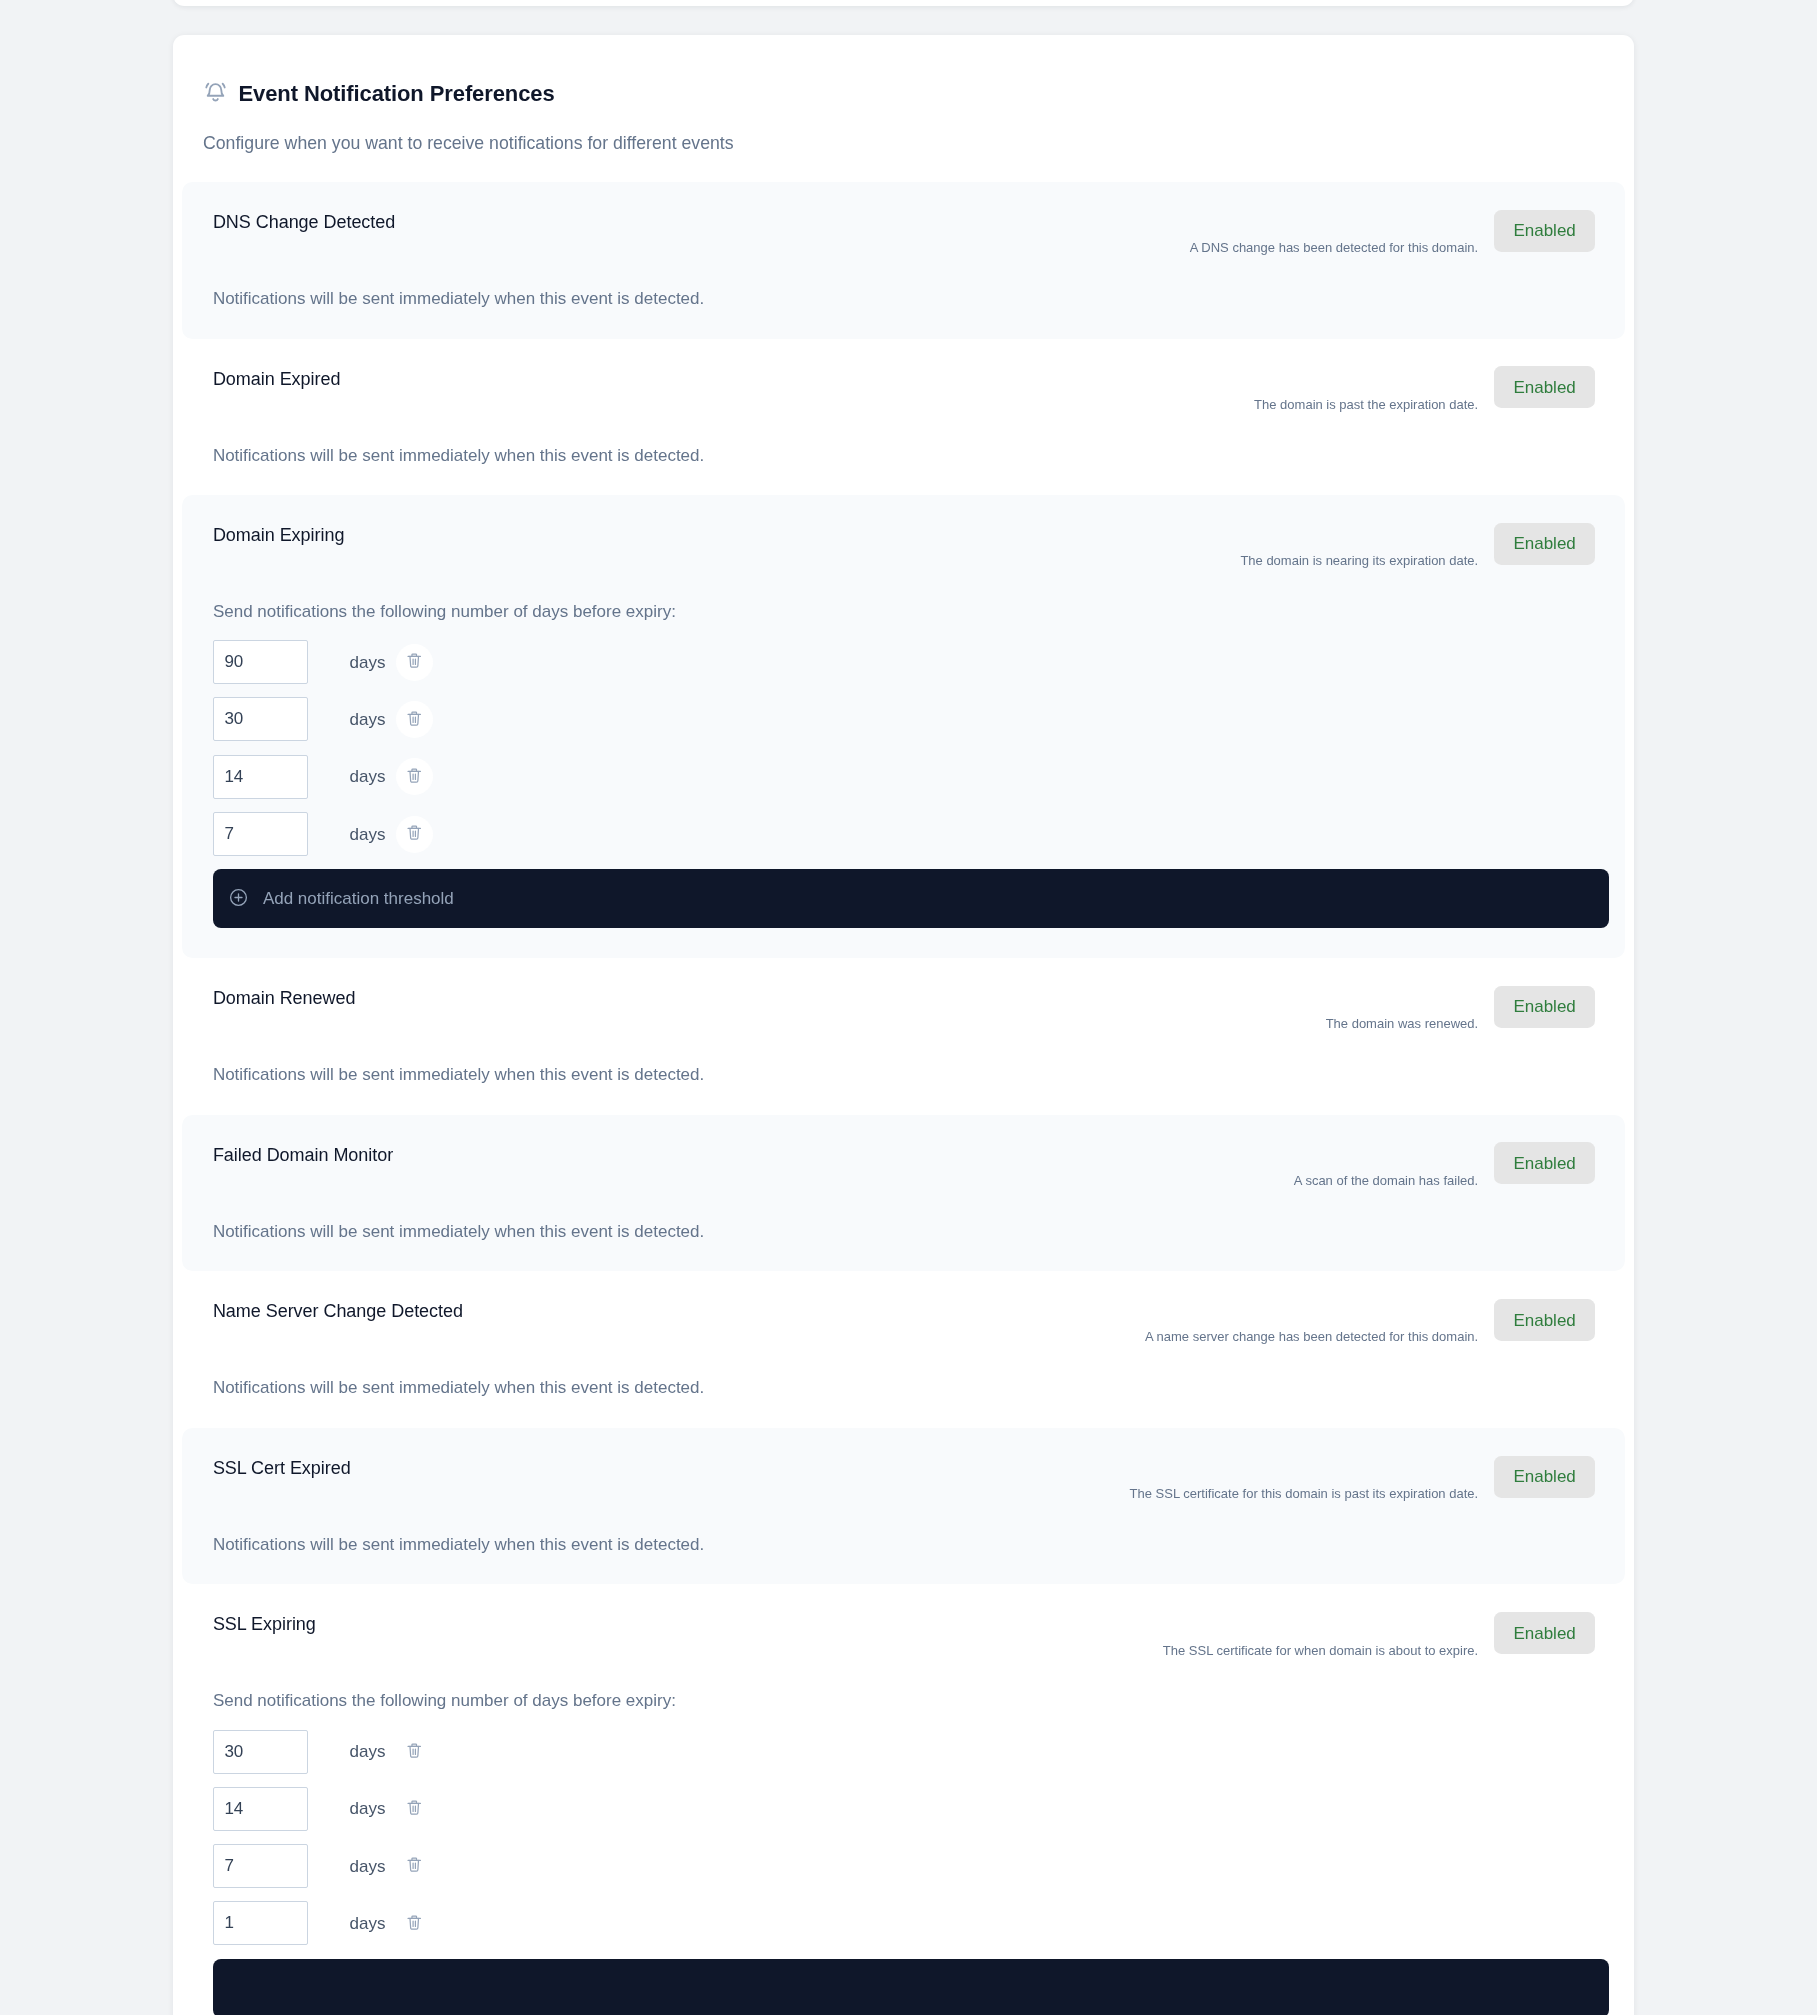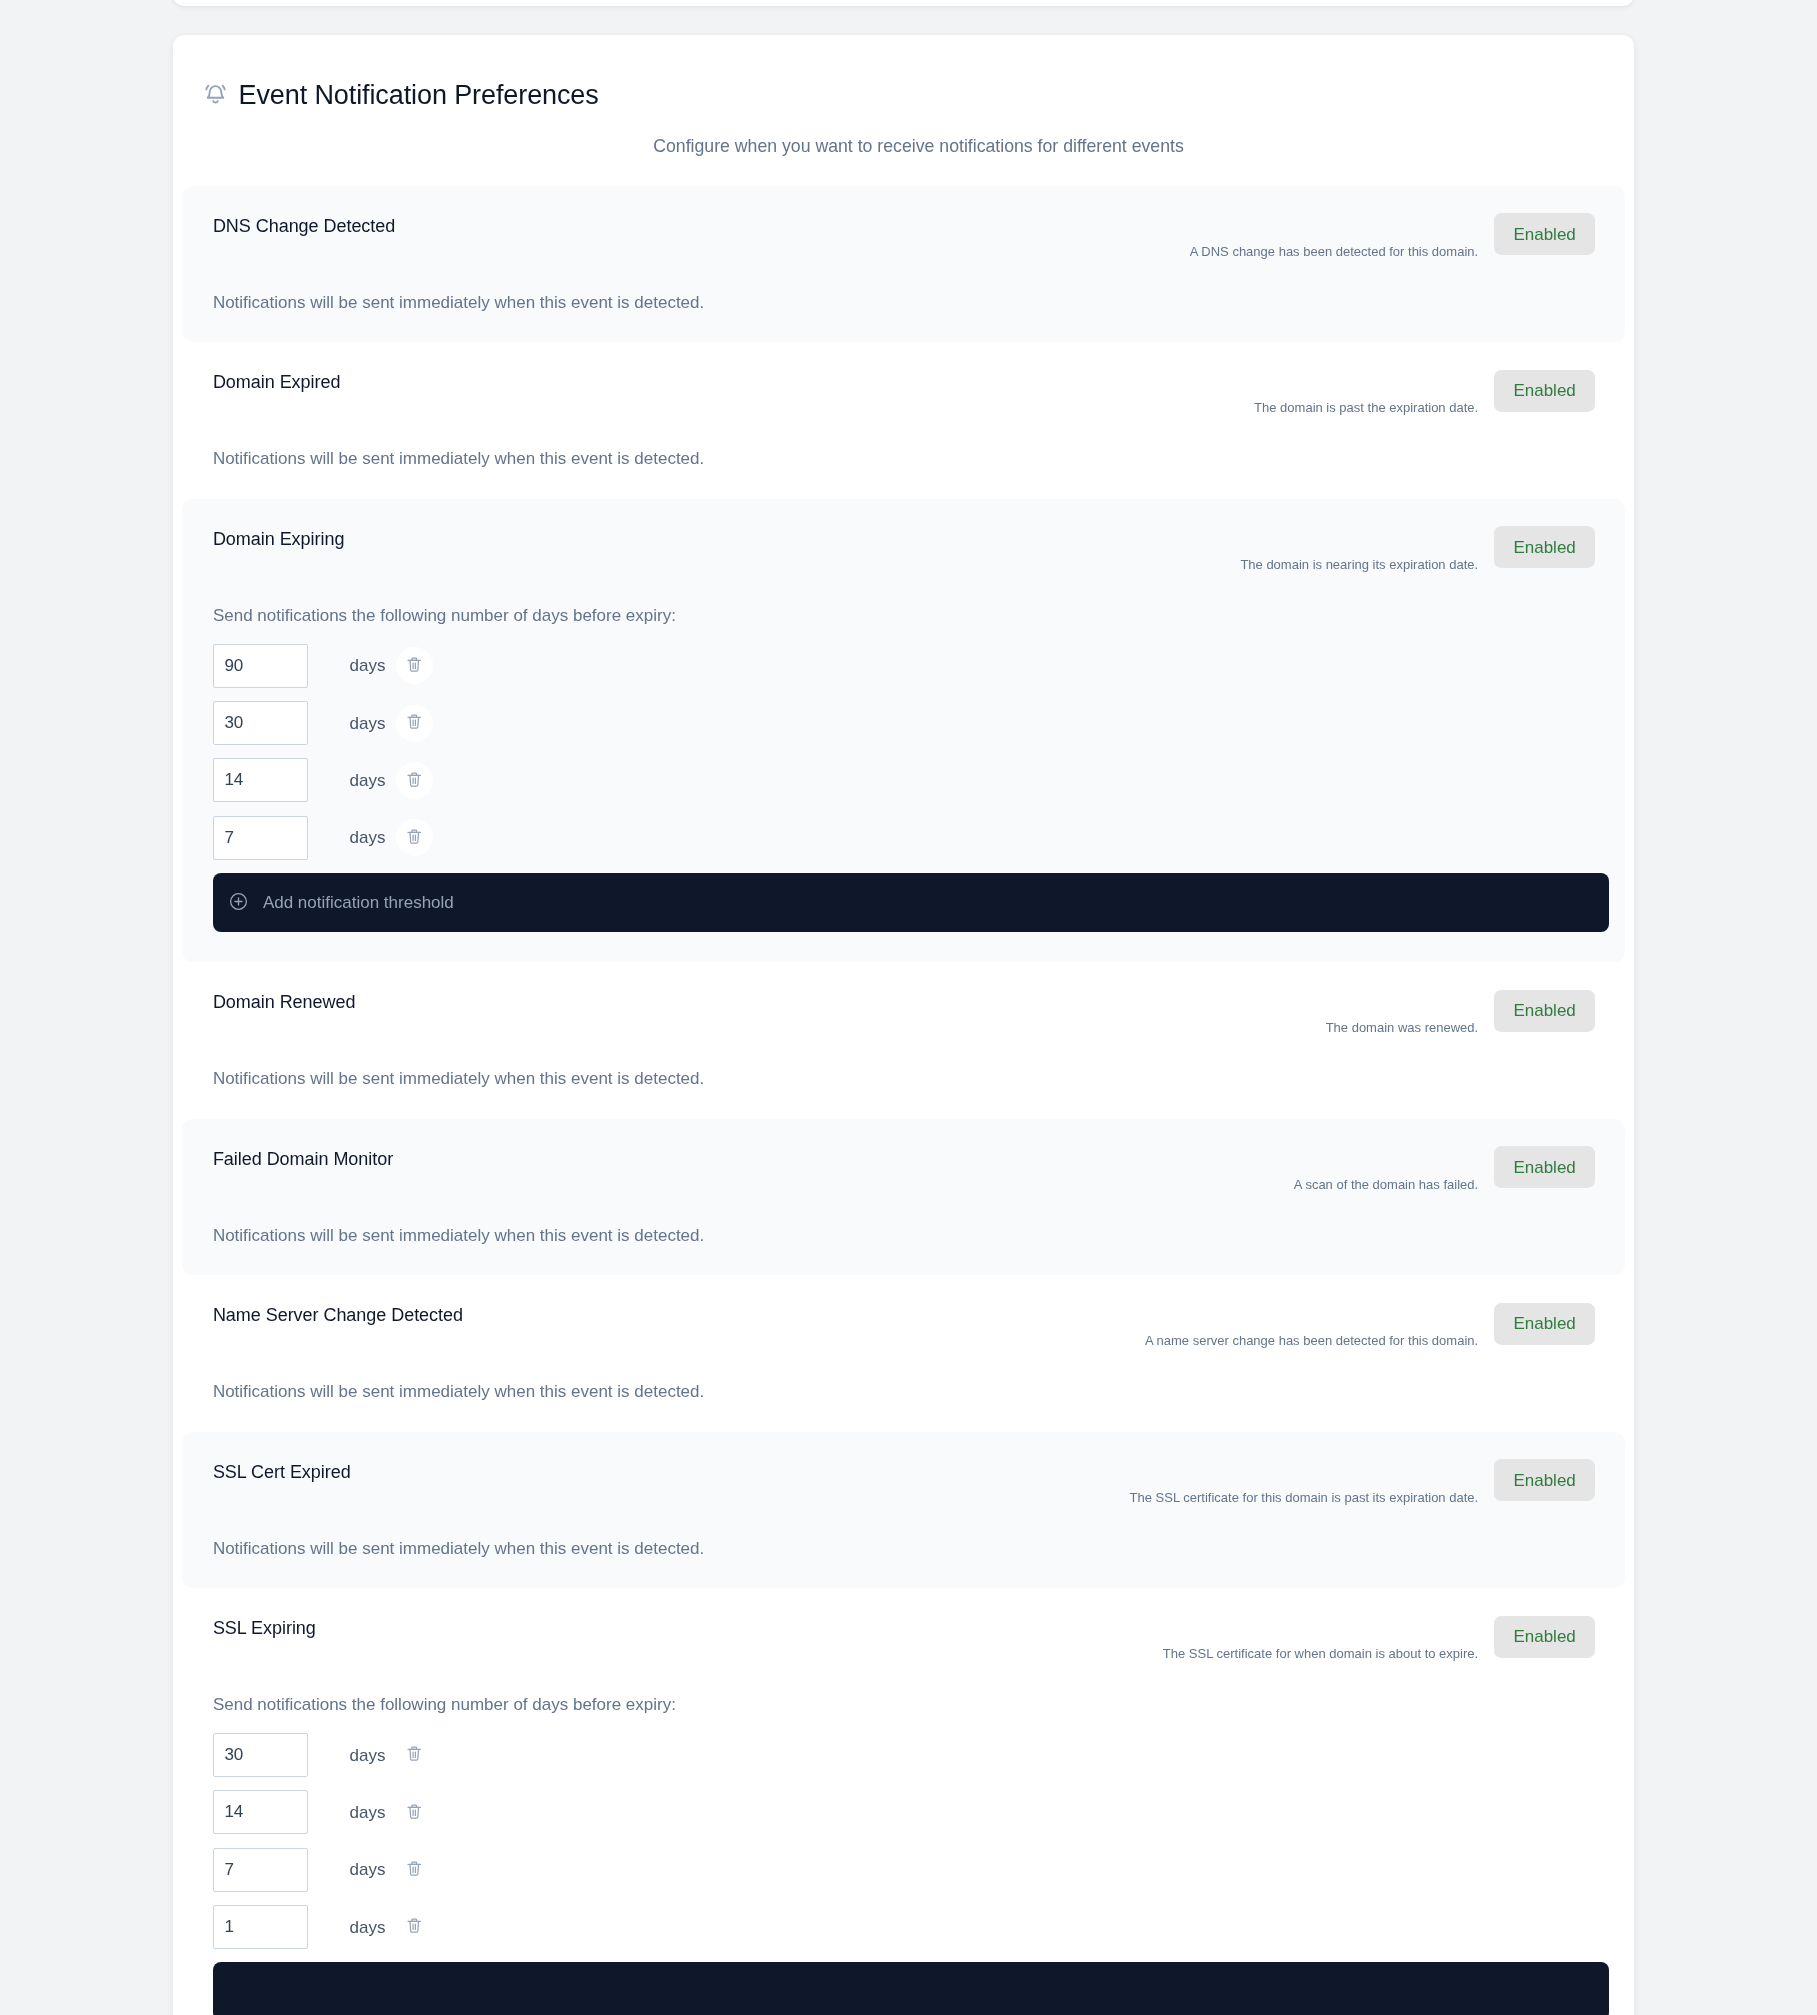--- a/index.html
+++ b/index.html
@@ -49,34 +49,33 @@
 
   .header-row {
     display: flex;
     align-items: center;
     gap: 10.5px;
   }
 
   .bell-icon { display: block; flex: 0 0 auto; }
 
   .card-title {
-    font-size: 27px;
+    font-size: 22px;
     line-height: 1.1;
-    font-weight: 400;
+    font-weight: 700;
     color: #0f172a;
     letter-spacing: -0.1px;
   }
 
   .card-subtitle {
     margin-top: 26.6px;
     font-size: 17.7px;
     line-height: 1.1;
     color: #64748b;
     font-weight: 400;
-    text-align: center;
   }
 
   .events-list {
     margin-top: 29px;
     padding: 0 8.9px;
   }
 
   .event-row {
     position: relative;
     border-radius: 10.5px;

